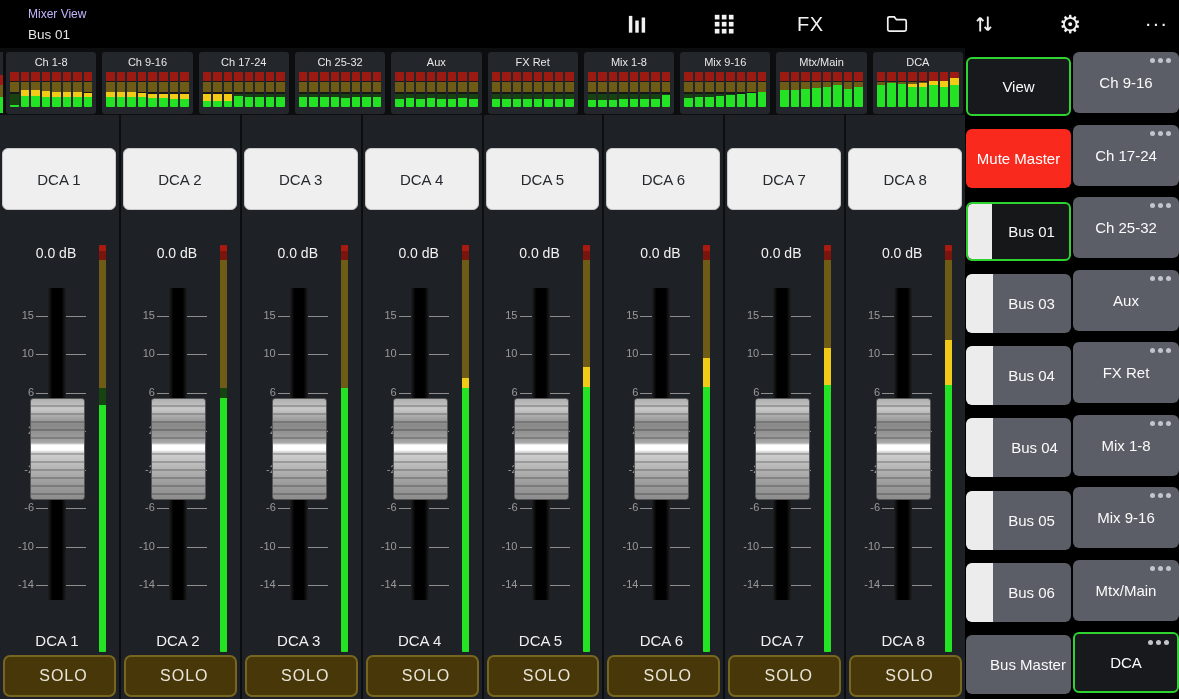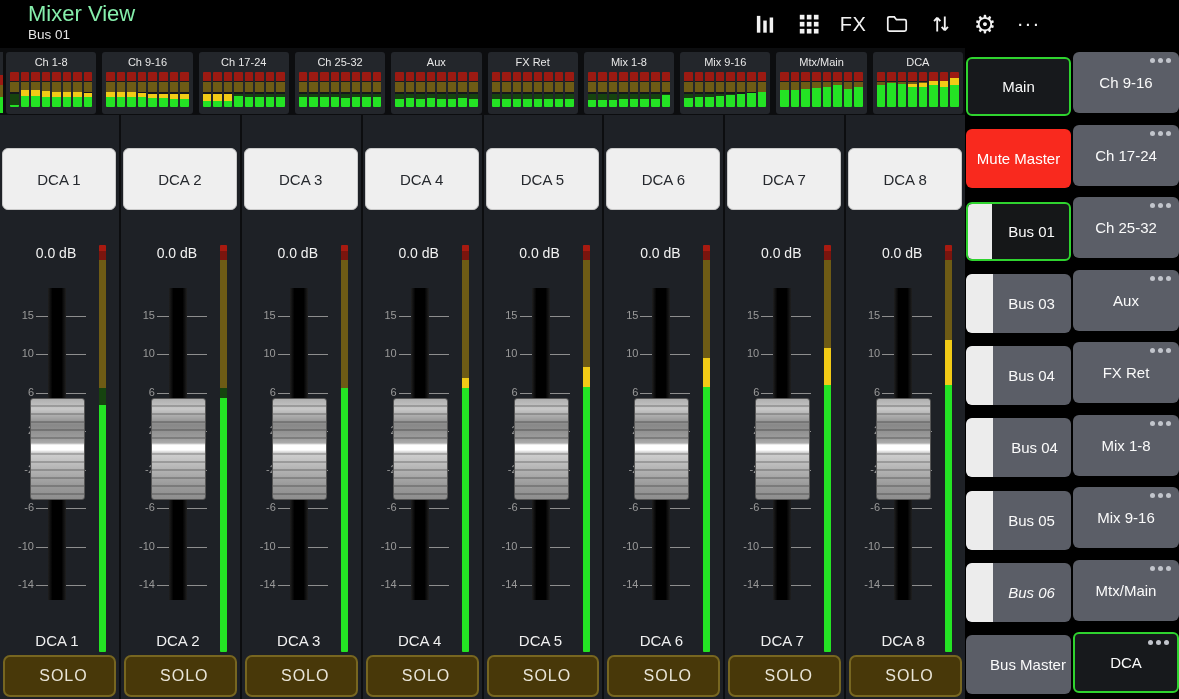--- a/index.html
+++ b/index.html
@@ -3,23 +3,23 @@
 <meta charset="utf-8">
 <style>
   * { margin:0; padding:0; box-sizing:border-box; }
   html,body { background:#000; }
   body { font-family:"Liberation Sans", sans-serif; }
   .app { position:relative; width:1179px; height:699px; background:#000; overflow:hidden; }
 
   
   .header { position:absolute; top:0; left:0; width:1179px; height:48px; background:#000; }
   .titles { position:absolute; left:28px; top:3px; }
-  .page-title { color:#86efac; font-size:22px; line-height:22px; }
+  .page-title { color:#c4b5fd; font-size:12px; line-height:22px; }
   .page-subtitle { color:#e6e6e6; font-size:13.5px; line-height:20px; }
-  .toolbar { position:absolute; left:615px; right:0; top:0; height:48px; display:flex; justify-content:center; align-items:center; }
+  .toolbar { position:absolute; left:615px; right:0; top:0; height:48px; display:flex; justify-content:space-between; align-items:center; }
   .tool { background:none; border:none; width:44px; height:44px; display:flex; align-items:center; justify-content:center; cursor:pointer; color:#f2f2f2; }
   .tool svg { width:26px; height:26px; }
   .tool .txt { font-size:20px; color:#f2f2f2; letter-spacing:.5px; }
   .tool .glyph { font-size:25px; color:#f2f2f2; }
   .tool .more { font-size:21px; letter-spacing:2px; position:relative; top:-5px; }
 
   
   .main { position:absolute; top:48px; left:0; width:965px; height:651px; background:#0c0d0f; }
 
   .ov-sliver { position:absolute; left:0; top:4px; width:3px; height:61px;
@@ -830,28 +830,28 @@
             <div class="m-g" style="top: 34.4%; height: 65.6%;"></div>
           </div>
     <div class="ch-name">DCA 8</div>
     <button class="solo">SOLO</button>
   </div>
       </div>
   </div>
 
   <div class="sidebar">
     <div class="col-a" id="bank-col">
-        <button class="sbtn v-selected" style="top: 9px;"><span style="position: relative;">Main</span></button>
+        <button class="sbtn v-selected" style="top: 9px;"><span style="position: relative;">View</span></button>
         <button class="sbtn v-danger" style="top: 81.25px;"><span style="position: relative;">Mute Master</span></button>
         <button class="sbtn v-tab-selected" style="top: 153.5px;"><span style="position: relative;">Bus 01</span></button>
         <button class="sbtn v-tab" style="top: 225.75px;"><span style="position: relative;">Bus 03</span></button>
         <button class="sbtn v-tab" style="top: 298px;"><span style="position: relative;">Bus 04</span></button>
         <button class="sbtn v-tab" style="top: 370.25px; padding-left: 32px;"><span style="position: relative;">Bus 04</span></button>
         <button class="sbtn v-tab" style="top: 442.5px;"><span style="position: relative;">Bus 05</span></button>
-        <button class="sbtn v-tab" style="top: 514.75px;"><span style="position: relative; font-style: italic;">Bus 06</span></button>
+        <button class="sbtn v-tab" style="top: 514.75px;"><span style="position: relative;">Bus 06</span></button>
         <button class="sbtn v-plain" style="top: 587px; padding-left: 19px;"><span style="position: relative;">Bus Master</span></button>
       </div>
     <div class="col-b" id="groups-col">
         <button class="sbtn" style="top: 4px;"><span style="position: relative;">Ch 9-16</span><span class="dots">
             <i></i>
             <i></i>
             <i></i>
           </span></button>
         <button class="sbtn" style="top: 76.5px;"><span style="position: relative;">Ch 17-24</span><span class="dots">
             <i></i>

